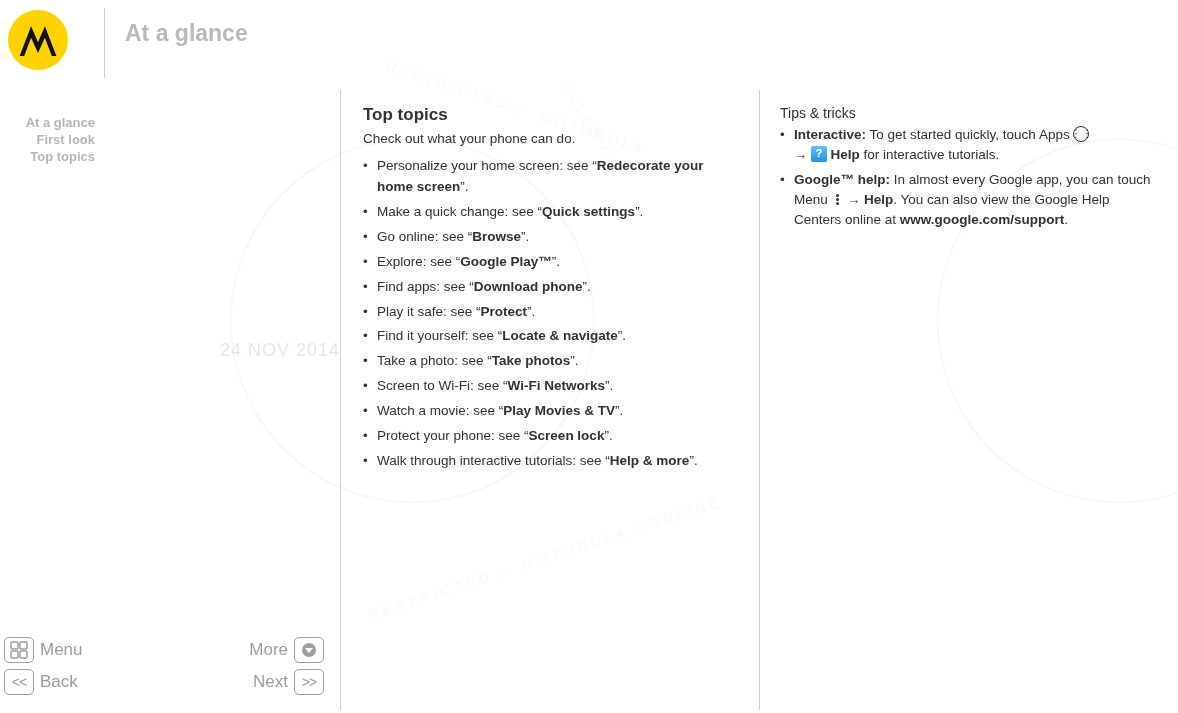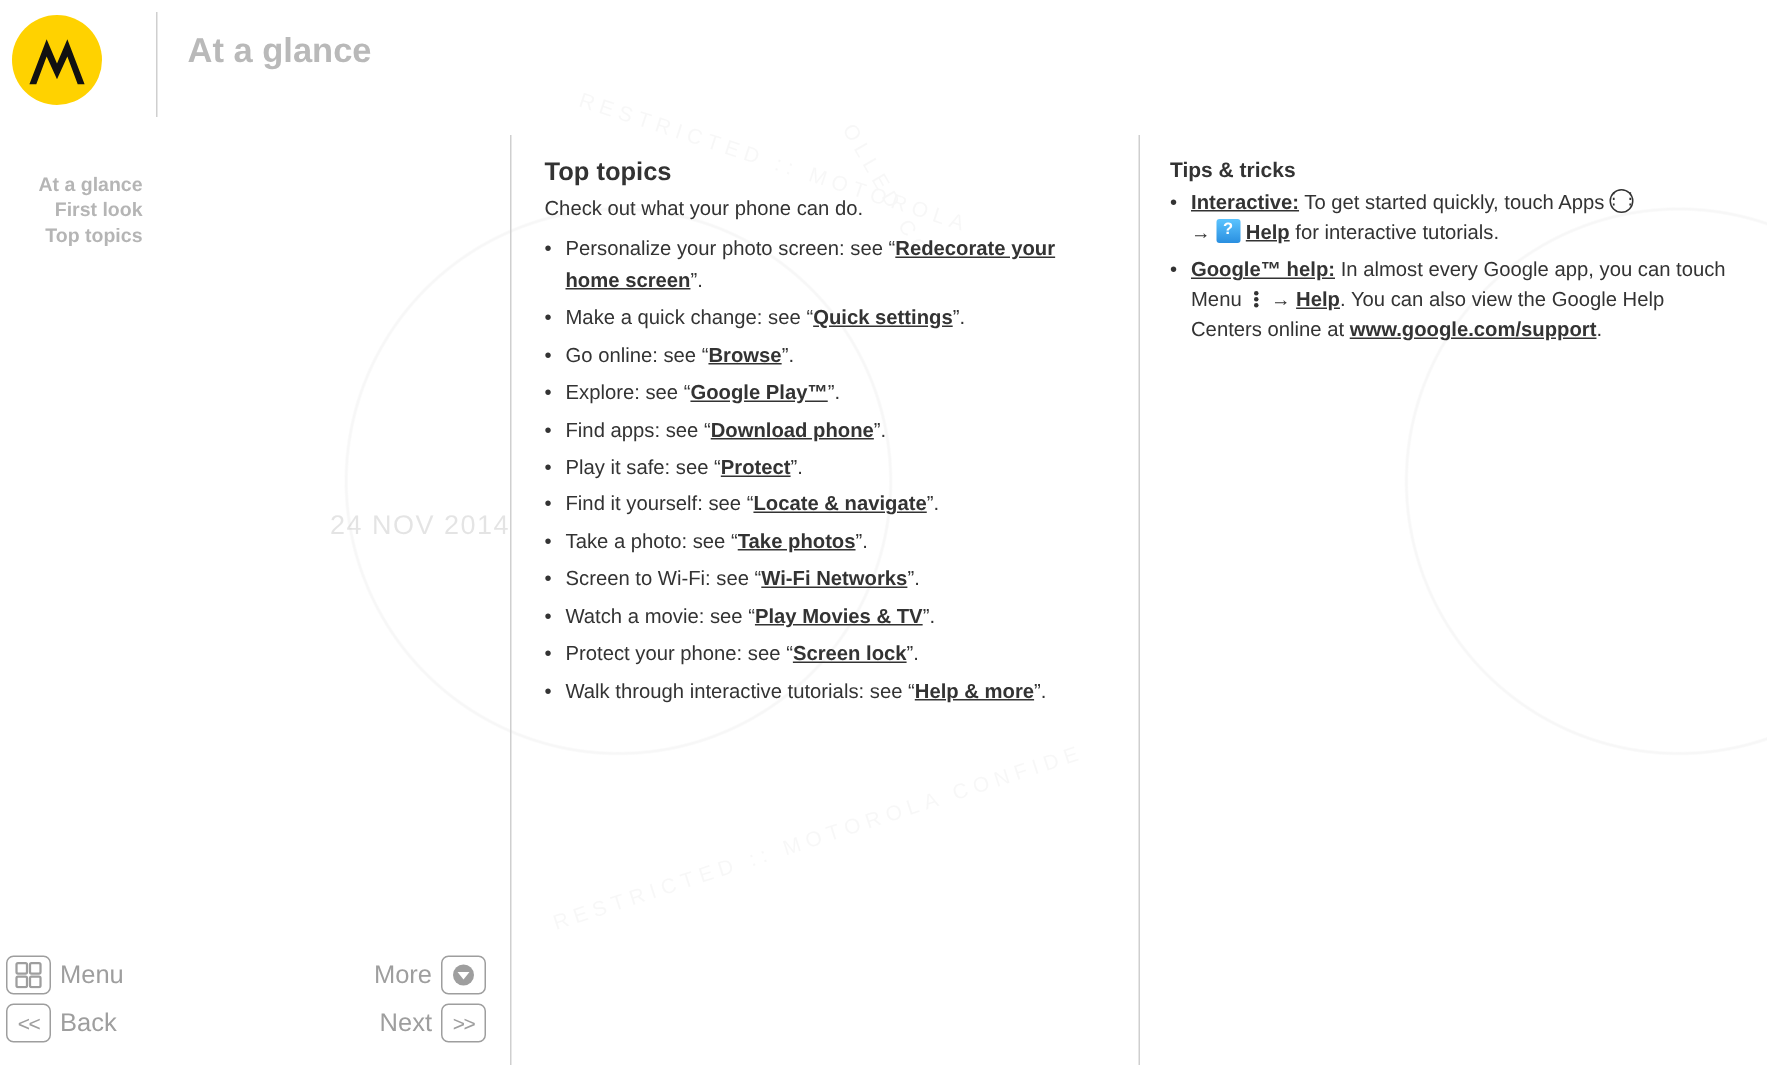--- a/index.html
+++ b/index.html
@@ -100,29 +100,29 @@
     position: relative;
     padding-left: 14px;
     margin-bottom: 4px;
   }
   .content li::before {
     content: "•";
     position: absolute;
     left: 0;
     top: 0;
   }
-  .bold-inline { font-weight: bold; text-decoration: underline; }
+  .bold-inline { font-weight: bold; }
   .right-col {
     position: absolute;
     top: 105px;
     left: 780px;
     width: 390px;
     padding-right: 10px;
   }
-  .right-col h3 { font-size: 14px; font-weight: bold; margin-bottom: 4px; }
+  .right-col h3 { font-size: 14px; font-weight: normal; margin-bottom: 4px; }
   .right-col ul { list-style: none; }
   .right-col li {
     font-size: 13.5px;
     line-height: 1.45;
     position: relative;
     padding-left: 14px;
     margin-bottom: 6px;
   }
   .right-col li::before {
     content: "•";
@@ -211,21 +211,21 @@
   <div>First look</div>
   <div>Top topics</div>
 </div>
 
 <div class="wm-date">24 NOV 2014</div>
 
 <div class="content">
   <h2>Top topics</h2>
   <div class="sub">Check out what your phone can do.</div>
   <ul id="topic-list">
-      <li><span>Personalize your photo screen: see “</span><span class="bold-inline">Redecorate your home screen</span><span>”.</span></li>
+      <li><span>Personalize your home screen: see “</span><span class="bold-inline">Redecorate your home screen</span><span>”.</span></li>
       <li><span>Make a quick change: see “</span><span class="bold-inline">Quick settings</span><span>”.</span></li>
       <li><span>Go online: see “</span><span class="bold-inline">Browse</span><span>”.</span></li>
       <li><span>Explore: see “</span><span class="bold-inline">Google Play™</span><span>”.</span></li>
       <li><span>Find apps: see “</span><span class="bold-inline">Download phone</span><span>”.</span></li>
       <li><span>Play it safe: see “</span><span class="bold-inline">Protect</span><span>”.</span></li>
       <li><span>Find it yourself: see “</span><span class="bold-inline">Locate &amp; navigate</span><span>”.</span></li>
       <li><span>Take a photo: see “</span><span class="bold-inline">Take photos</span><span>”.</span></li>
       <li><span>Screen to Wi-Fi: see “</span><span class="bold-inline">Wi-Fi Networks</span><span>”.</span></li>
       <li><span>Watch a movie: see “</span><span class="bold-inline">Play Movies &amp; TV</span><span>”.</span></li>
       <li><span>Protect your phone: see “</span><span class="bold-inline">Screen lock</span><span>”.</span></li>

